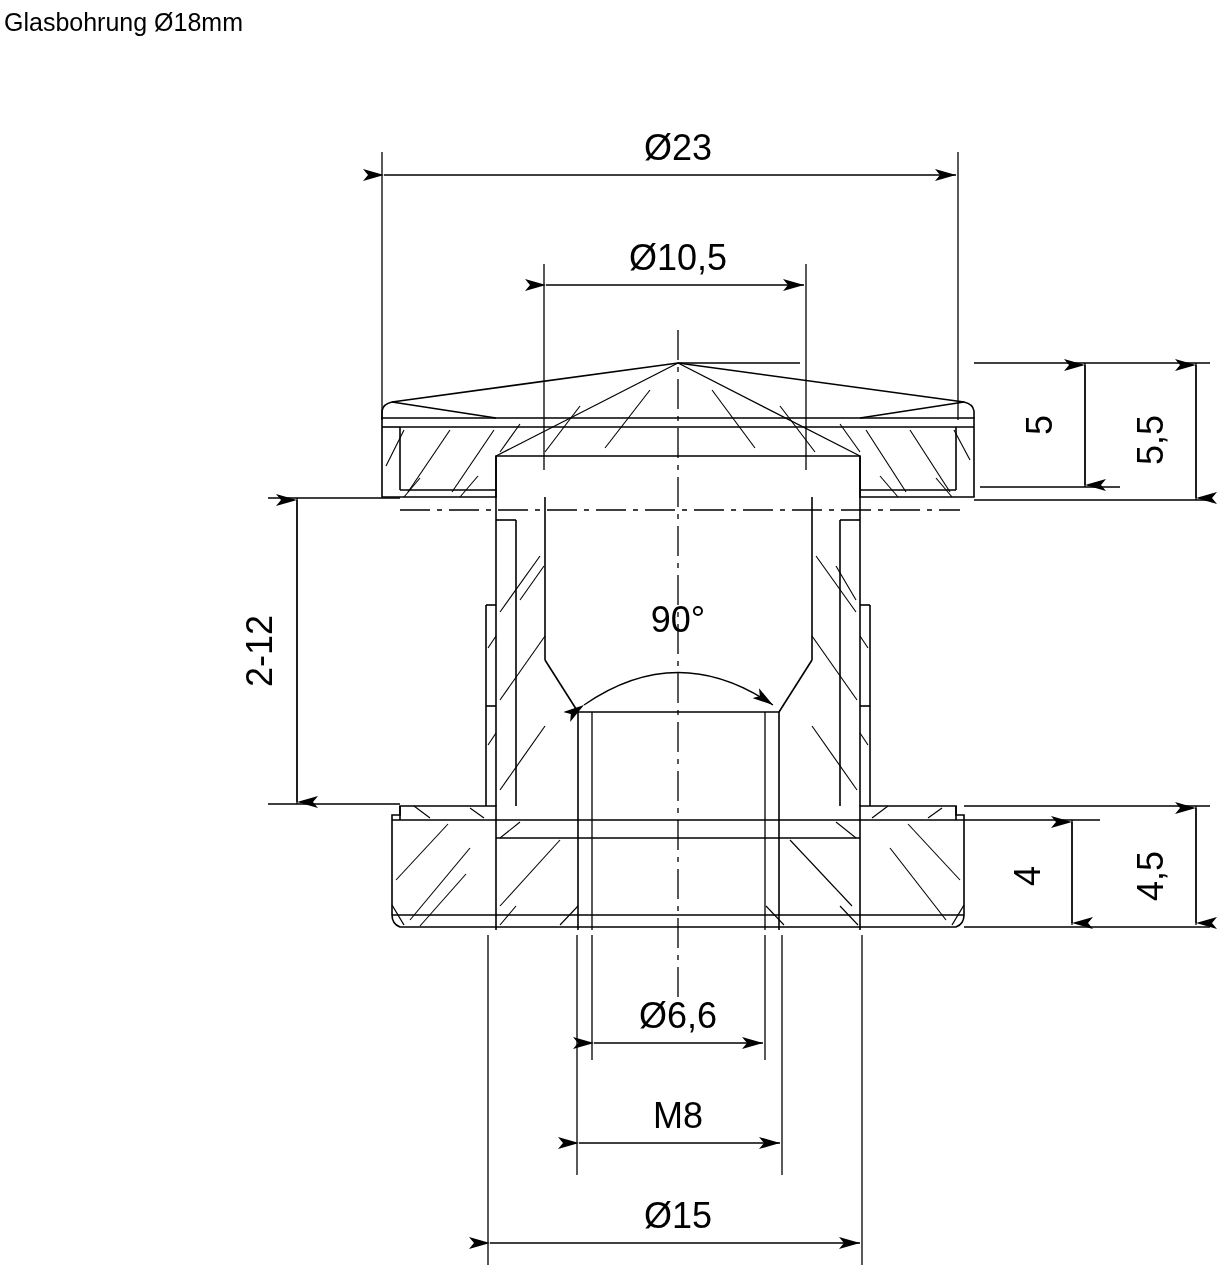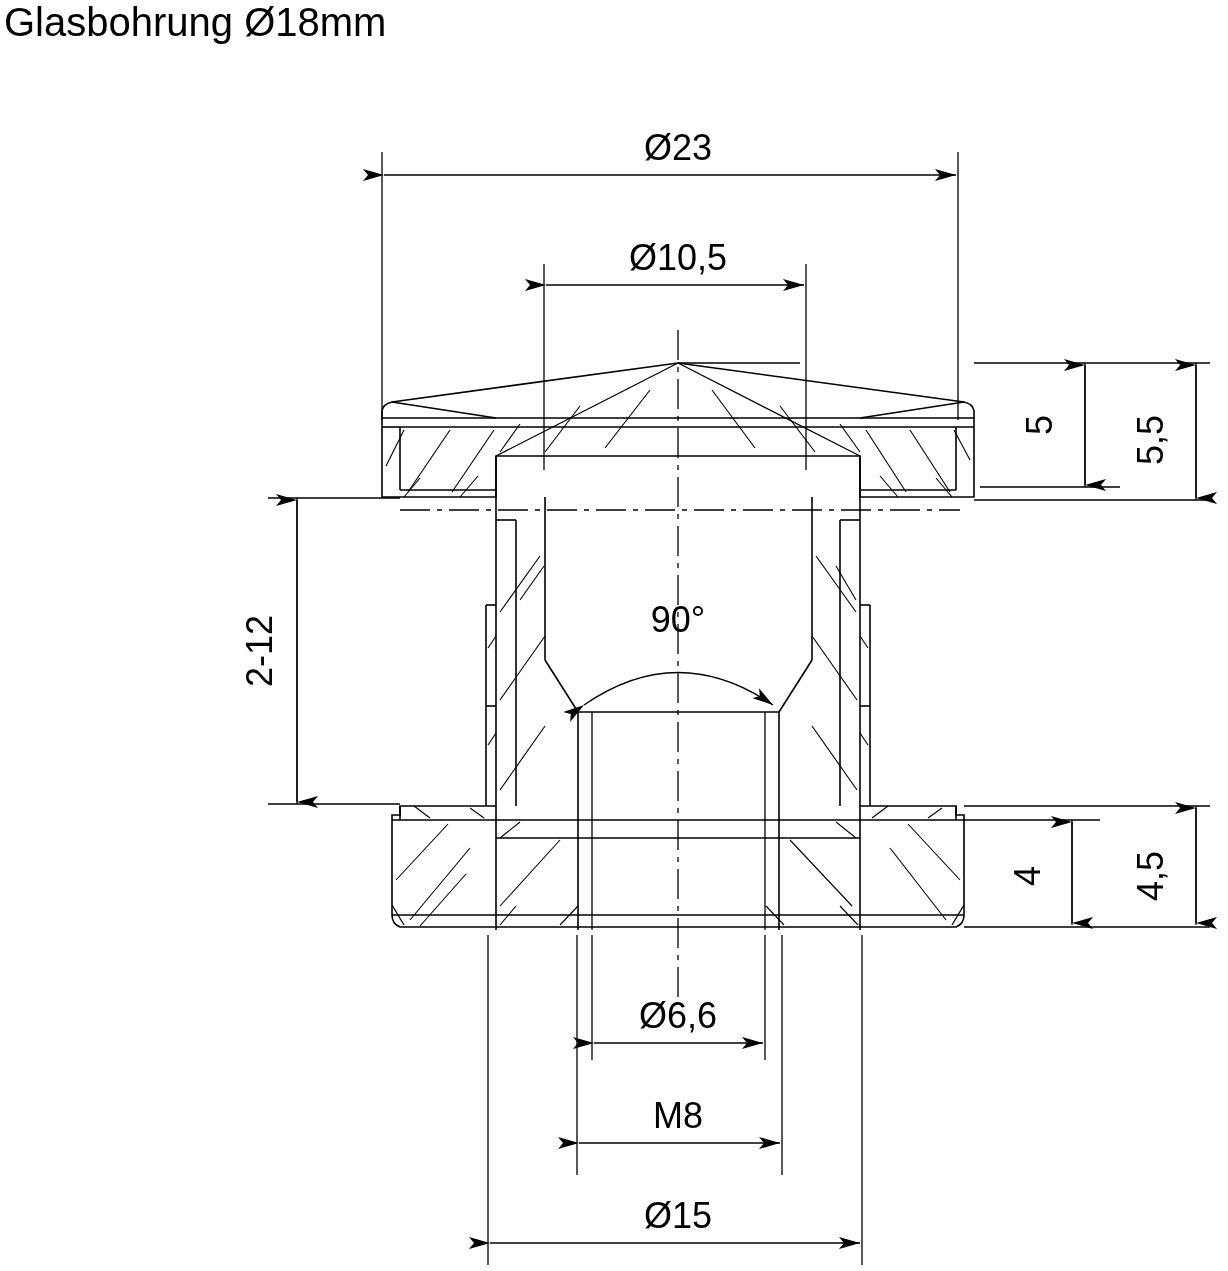--- a/index.html
+++ b/index.html
@@ -19,21 +19,21 @@
   .txt{font-family:"Liberation Sans", sans-serif;fill:#000;}
   .title-txt{font-size:33px;}
   .dim-txt{font-size:36px;}
 </style>
 </head>
 <body>
 
 <div id="drawing-root">
 
   <div style="position:absolute;left:4px;top:2px;">
-    <span class="title-txt" style="font-size:40px;line-height:40px;display:inline-block;">Glasbohrung Ø18mm</span>
+    <span class="title-txt" style="font-size:25px;line-height:40px;display:inline-block;">Glasbohrung Ø18mm</span>
   </div>
 
   <svg width="1228" height="1271" viewBox="0 0 1228 1271">
     <defs>
       <marker id="arrR" markerWidth="22" markerHeight="12" refX="21" refY="6" orient="auto" markerUnits="userSpaceOnUse">
         <path d="M0,0 L21,6 L0,12 L5,6 Z" fill="#000"></path>
       </marker>
       <marker id="arrL" markerWidth="22" markerHeight="12" refX="21" refY="6" orient="auto" markerUnits="userSpaceOnUse">
         <path d="M0,0 L21,6 L0,12 L5,6 Z" fill="#000"></path>
       </marker>

